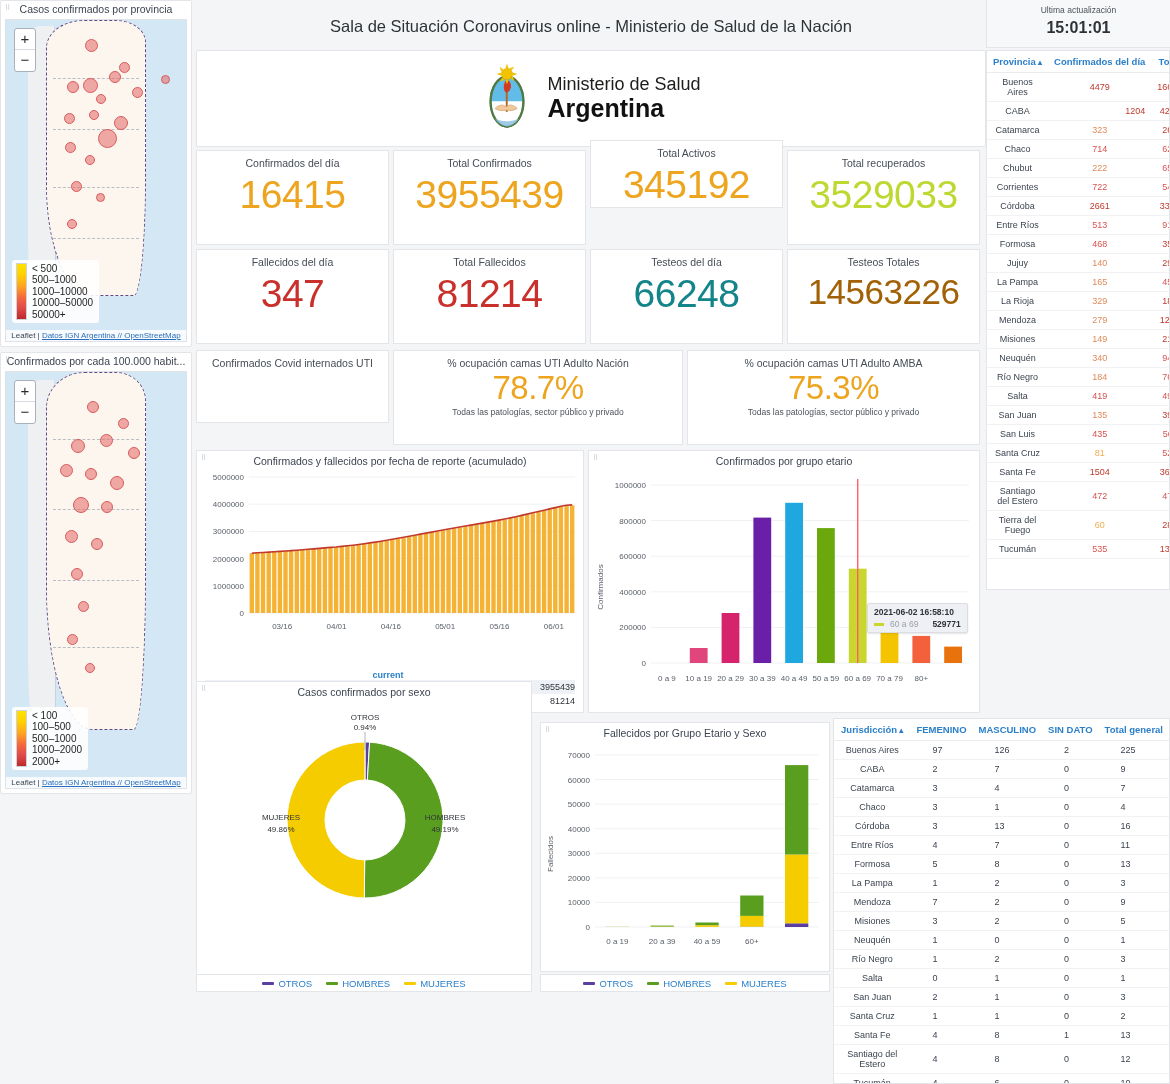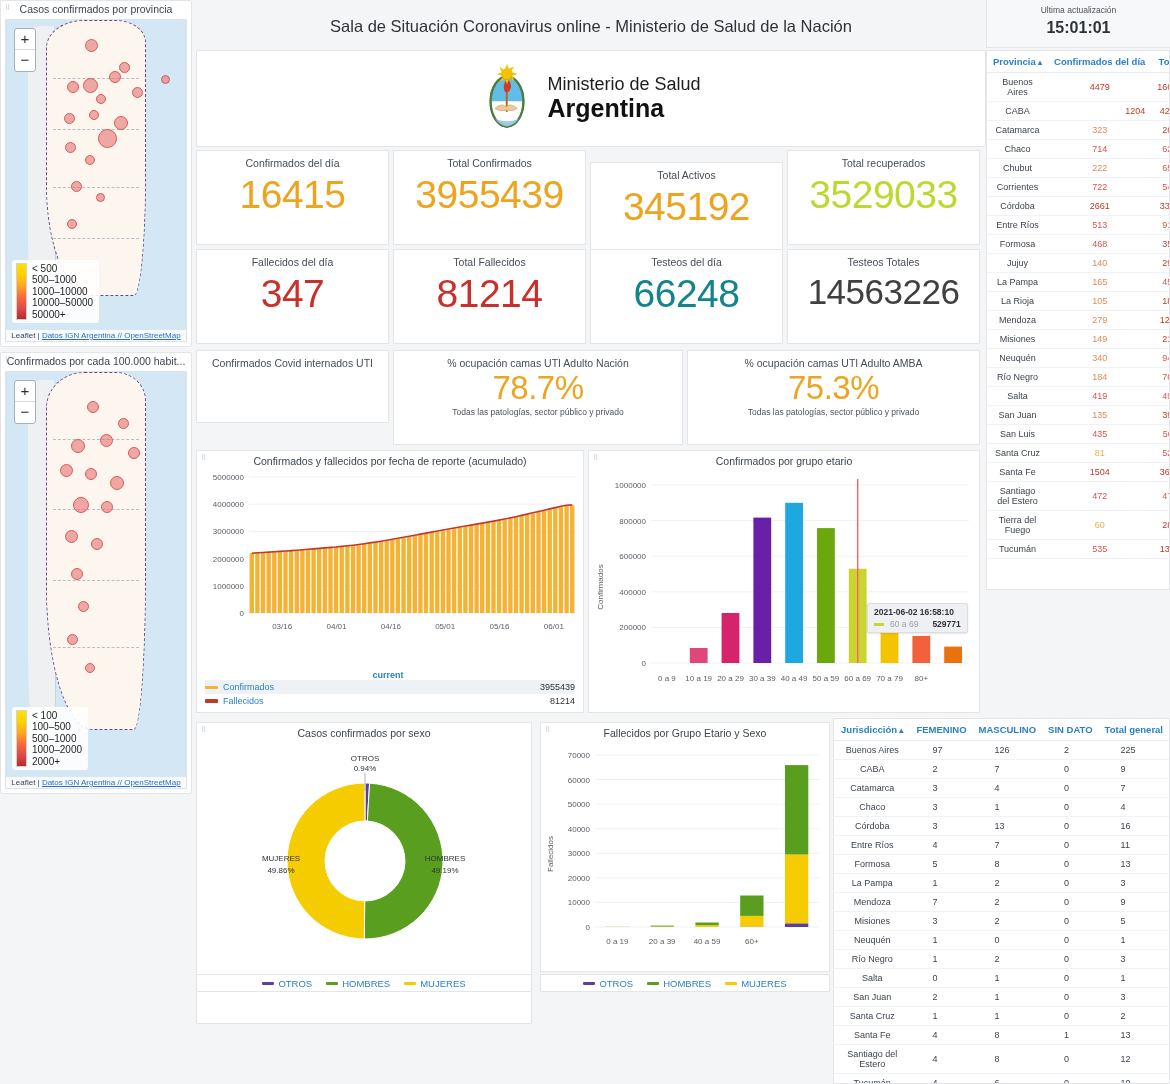--- a/index.html
+++ b/index.html
@@ -394,21 +394,21 @@
   </div>
 
   <div class="kpi" style="left:196px;top:150px;width:193px;height:95px">
     <div class="lbl">Confirmados del día</div>
     <div class="val" style="color:#eda41e">16415</div>
   </div>
   <div class="kpi" style="left:393px;top:150px;width:193px;height:95px">
     <div class="lbl">Total Confirmados</div>
     <div class="val" style="color:#eda41e">3955439</div>
   </div>
-  <div class="kpi" style="left:590px;top:162px;width:193px;height:95px">
+  <div class="kpi" style="left:590px;top:140px;width:193px;height:68px">
     <div class="lbl">Total Activos</div>
     <div class="val" style="color:#eda41e">345192</div>
   </div>
   <div class="kpi" style="left:787px;top:150px;width:193px;height:95px">
     <div class="lbl">Total recuperados</div>
     <div class="val" style="color:#bfd831">3529033</div>
   </div>
 
   <div class="kpi" style="left:196px;top:249px;width:193px;height:95px">
     <div class="lbl">Fallecidos del día</div>
@@ -417,21 +417,21 @@
   <div class="kpi" style="left:393px;top:249px;width:193px;height:95px">
     <div class="lbl">Total Fallecidos</div>
     <div class="val" style="color:#c9302c">81214</div>
   </div>
   <div class="kpi" style="left:590px;top:249px;width:193px;height:95px">
     <div class="lbl">Testeos del día</div>
     <div class="val" style="color:#12848a">66248</div>
   </div>
   <div class="kpi" style="left:787px;top:249px;width:193px;height:95px">
     <div class="lbl">Testeos Totales</div>
-    <div class="val small" style="color:#404040">14563226</div>
+    <div class="val small" style="color:#a16207">14563226</div>
   </div>
 
   <div class="kpi" style="left:196px;top:350px;width:193px;height:73px">
     <div class="lbl">Confirmados Covid internados UTI</div>
   </div>
   <div class="kpi" style="left:393px;top:350px;width:290px;height:95px">
     <div class="lbl">% ocupación camas UTI Adulto Nación</div>
     <div class="val" style="color:#eda41e;font-size:33px;margin-top:2px">78.7%</div>
     <div class="sub">Todas las patologías, sector público y privado</div>
   </div>
@@ -598,21 +598,21 @@
     <div class="tip" style="left:278px;top:152px">
       <div class="t1">2021-06-02 16:58:10</div>
       <div class="t2">
         <span class="sw"></span>
         <span class="k">60 a 69</span>
         <span class="v">529771</span>
       </div>
     </div>
   </div>
 
-  <div class="chart-panel" style="left:196px;top:722px;width:336px;height:302px">
+  <div class="chart-panel" style="left:196px;top:681px;width:336px;height:302px">
     <div class="chart-head">
       <span class="drag-dot">⠿</span>
       <span>Casos confirmados por sexo</span>
     </div>
     <svg width="336" height="228" viewBox="0 0 336 228" style="display:block">
       <g id="pie-slices">
           <path d="M168 44 A78 78 0 0 1 172.60415358933028 44.136004663735264 L170.36110440478475 82.06974598140269 A40 40 0 0 0 168 82 Z" fill="#5b3fa0" stroke="#fff" stroke-width="1"></path>
           <path d="M172.60415358933028 44.136004663735264 A78 78 0 0 1 167.3628920943905 199.9973979919626 L167.67327799712334 161.9986656369039 A40 40 0 0 0 170.36110440478475 82.06974598140269 Z" fill="#5a9e20" stroke="#fff" stroke-width="1"></path>
           <path d="M167.3628920943905 199.9973979919626 A78 78 0 0 1 167.95099115782864 44.000015396582356 L167.97486726042493 82.00000789568327 A40 40 0 0 0 167.67327799712334 161.9986656369039 Z" fill="#f5cc00" stroke="#fff" stroke-width="1"></path>
         </g>
@@ -748,21 +748,21 @@
             <td class="num" style="color: rgb(224, 138, 90);">140</td>
             <td class="num" style="color: rgb(192, 57, 43);">29732</td>
           </tr>
           <tr>
             <td>La Pampa</td>
             <td class="num" style="color: rgb(224, 138, 90);">165</td>
             <td class="num" style="color: rgb(217, 83, 79);">45173</td>
           </tr>
           <tr>
             <td>La Rioja</td>
-            <td class="num" style="color: rgb(224, 138, 90);">105</td>
+            <td class="num" style="color: rgb(224, 138, 90);">329</td>
             <td class="num" style="color: rgb(192, 57, 43);">18479</td>
           </tr>
           <tr>
             <td>Mendoza</td>
             <td class="num" style="color: rgb(224, 138, 90);">279</td>
             <td class="num" style="color: rgb(192, 57, 43);">125143</td>
           </tr>
           <tr>
             <td>Misiones</td>
             <td class="num" style="color: rgb(224, 138, 90);">149</td>

